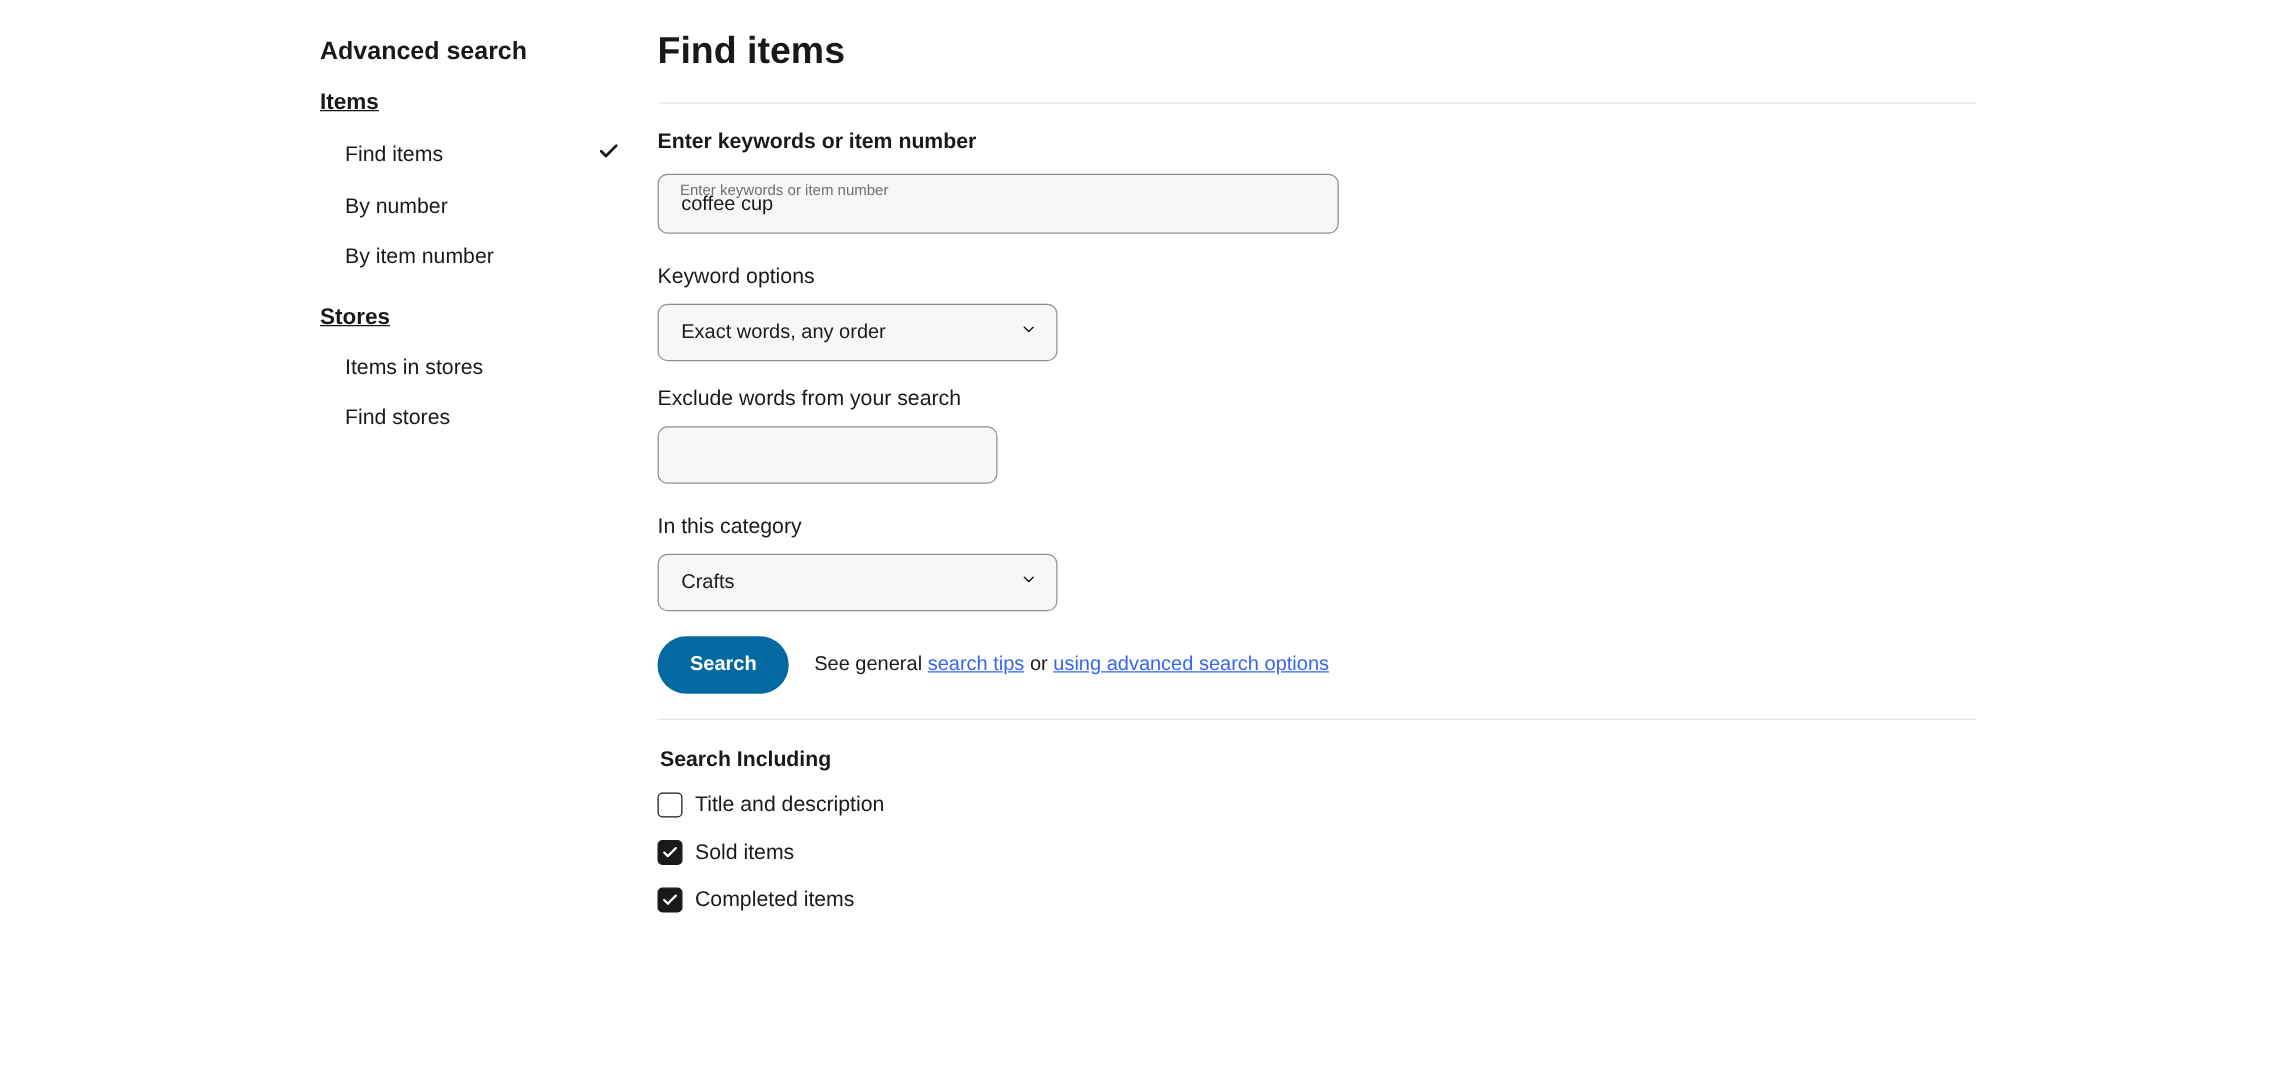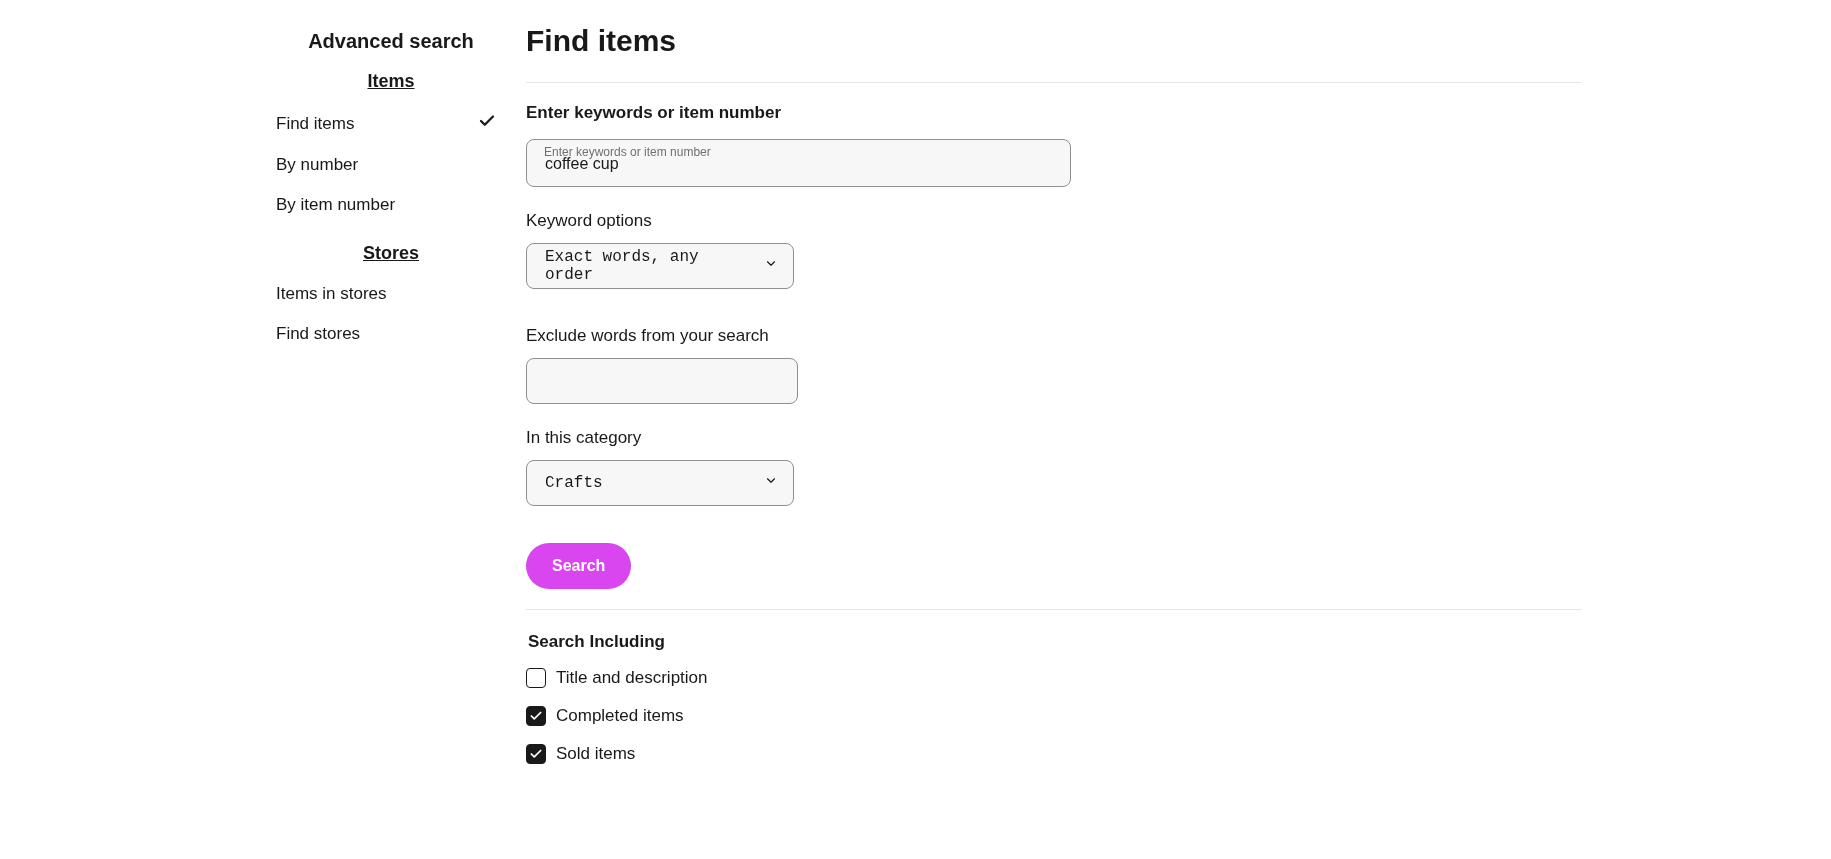--- a/index.html
+++ b/index.html
@@ -11,21 +11,20 @@
   }
   .page {
     display: flex;
     padding: 20px 0 40px 0;
     max-width: 1831px;
   }
   .sidebar {
     width: 270px;
     margin-left: 256px;
     flex-shrink: 0;
-    text-align: center;
   }
   .sidebar h2 {
     font-size: 20px;
     font-weight: 700;
     margin: 10px 0 18px 0;
   }
   .side-section-title {
     font-size: 18px;
     font-weight: 700;
     margin: 18px 0 10px 0;
@@ -92,23 +91,22 @@
   .float-label {
     position: absolute;
     top: 6px;
     left: 18px;
     font-size: 12px;
     color: #707070;
     pointer-events: none;
   }
   .select-wrap {
     position: relative;
-    width: 268px;
-    margin-bottom: 37px;
-    font-family: Liberation Mono, monospace;
+    width: 320px;
+    margin-bottom: 20px;
   }
   .select {
     width: 100%;
     height: 46px;
     border: 1px solid #8f8f8f;
     border-radius: 8px;
     background: #f7f7f7;
     padding: 0 40px 0 18px;
     font-size: 16px;
     color: #191919;
@@ -135,21 +133,21 @@
     font-size: 16px;
     margin-bottom: 24px;
   }
   .search-row {
     display: flex;
     align-items: center;
     gap: 20px;
     margin-bottom: 20px;
   }
   .btn-primary {
-    background: #d946ef;
+    background: #0369a1;
     color: #fff;
     border: none;
     border-radius: 24px;
     height: 46px;
     padding: 0 26px;
     font-size: 16px;
     font-weight: 700;
     cursor: pointer;
   }
   .help-text {
@@ -266,45 +264,48 @@
       </div>
       <span class="select-caret">
         <svg class="chev-svg" viewBox="0 0 24 24" fill="none" stroke="#191919" stroke-width="2" stroke-linecap="round" stroke-linejoin="round">
             <polyline points="6 9 12 15 18 9"></polyline>
           </svg>
       </span>
     </div>
 
     <div class="search-row">
       <button class="btn-primary">Search</button>
+      <span class="help-text">
+        <span>See general </span><a>search tips</a><span> or </span><a>using advanced search options</a>
+      </span>
     </div>
 
     <hr class="hr">
 
     <div class="sub-heading">Search Including</div>
 
     <div class="check-row">
       <span class="checkbox">
         
       </span>
       <span>Title and description</span>
     </div>
 
     <div class="check-row">
       <span class="checkbox checked">
         <svg class="tick-svg" viewBox="0 0 24 24" fill="none" stroke="#fff" stroke-width="3" stroke-linecap="round" stroke-linejoin="round">
             <polyline points="4 12 9 17 20 6"></polyline>
           </svg>
       </span>
-      <span>Completed items</span>
+      <span>Sold items</span>
     </div>
 
     <div class="check-row">
       <span class="checkbox checked">
         <svg class="tick-svg" viewBox="0 0 24 24" fill="none" stroke="#fff" stroke-width="3" stroke-linecap="round" stroke-linejoin="round">
             <polyline points="4 12 9 17 20 6"></polyline>
           </svg>
       </span>
-      <span>Sold items</span>
+      <span>Completed items</span>
     </div>
 
   </main>
 </div>
 
 </body></html>

